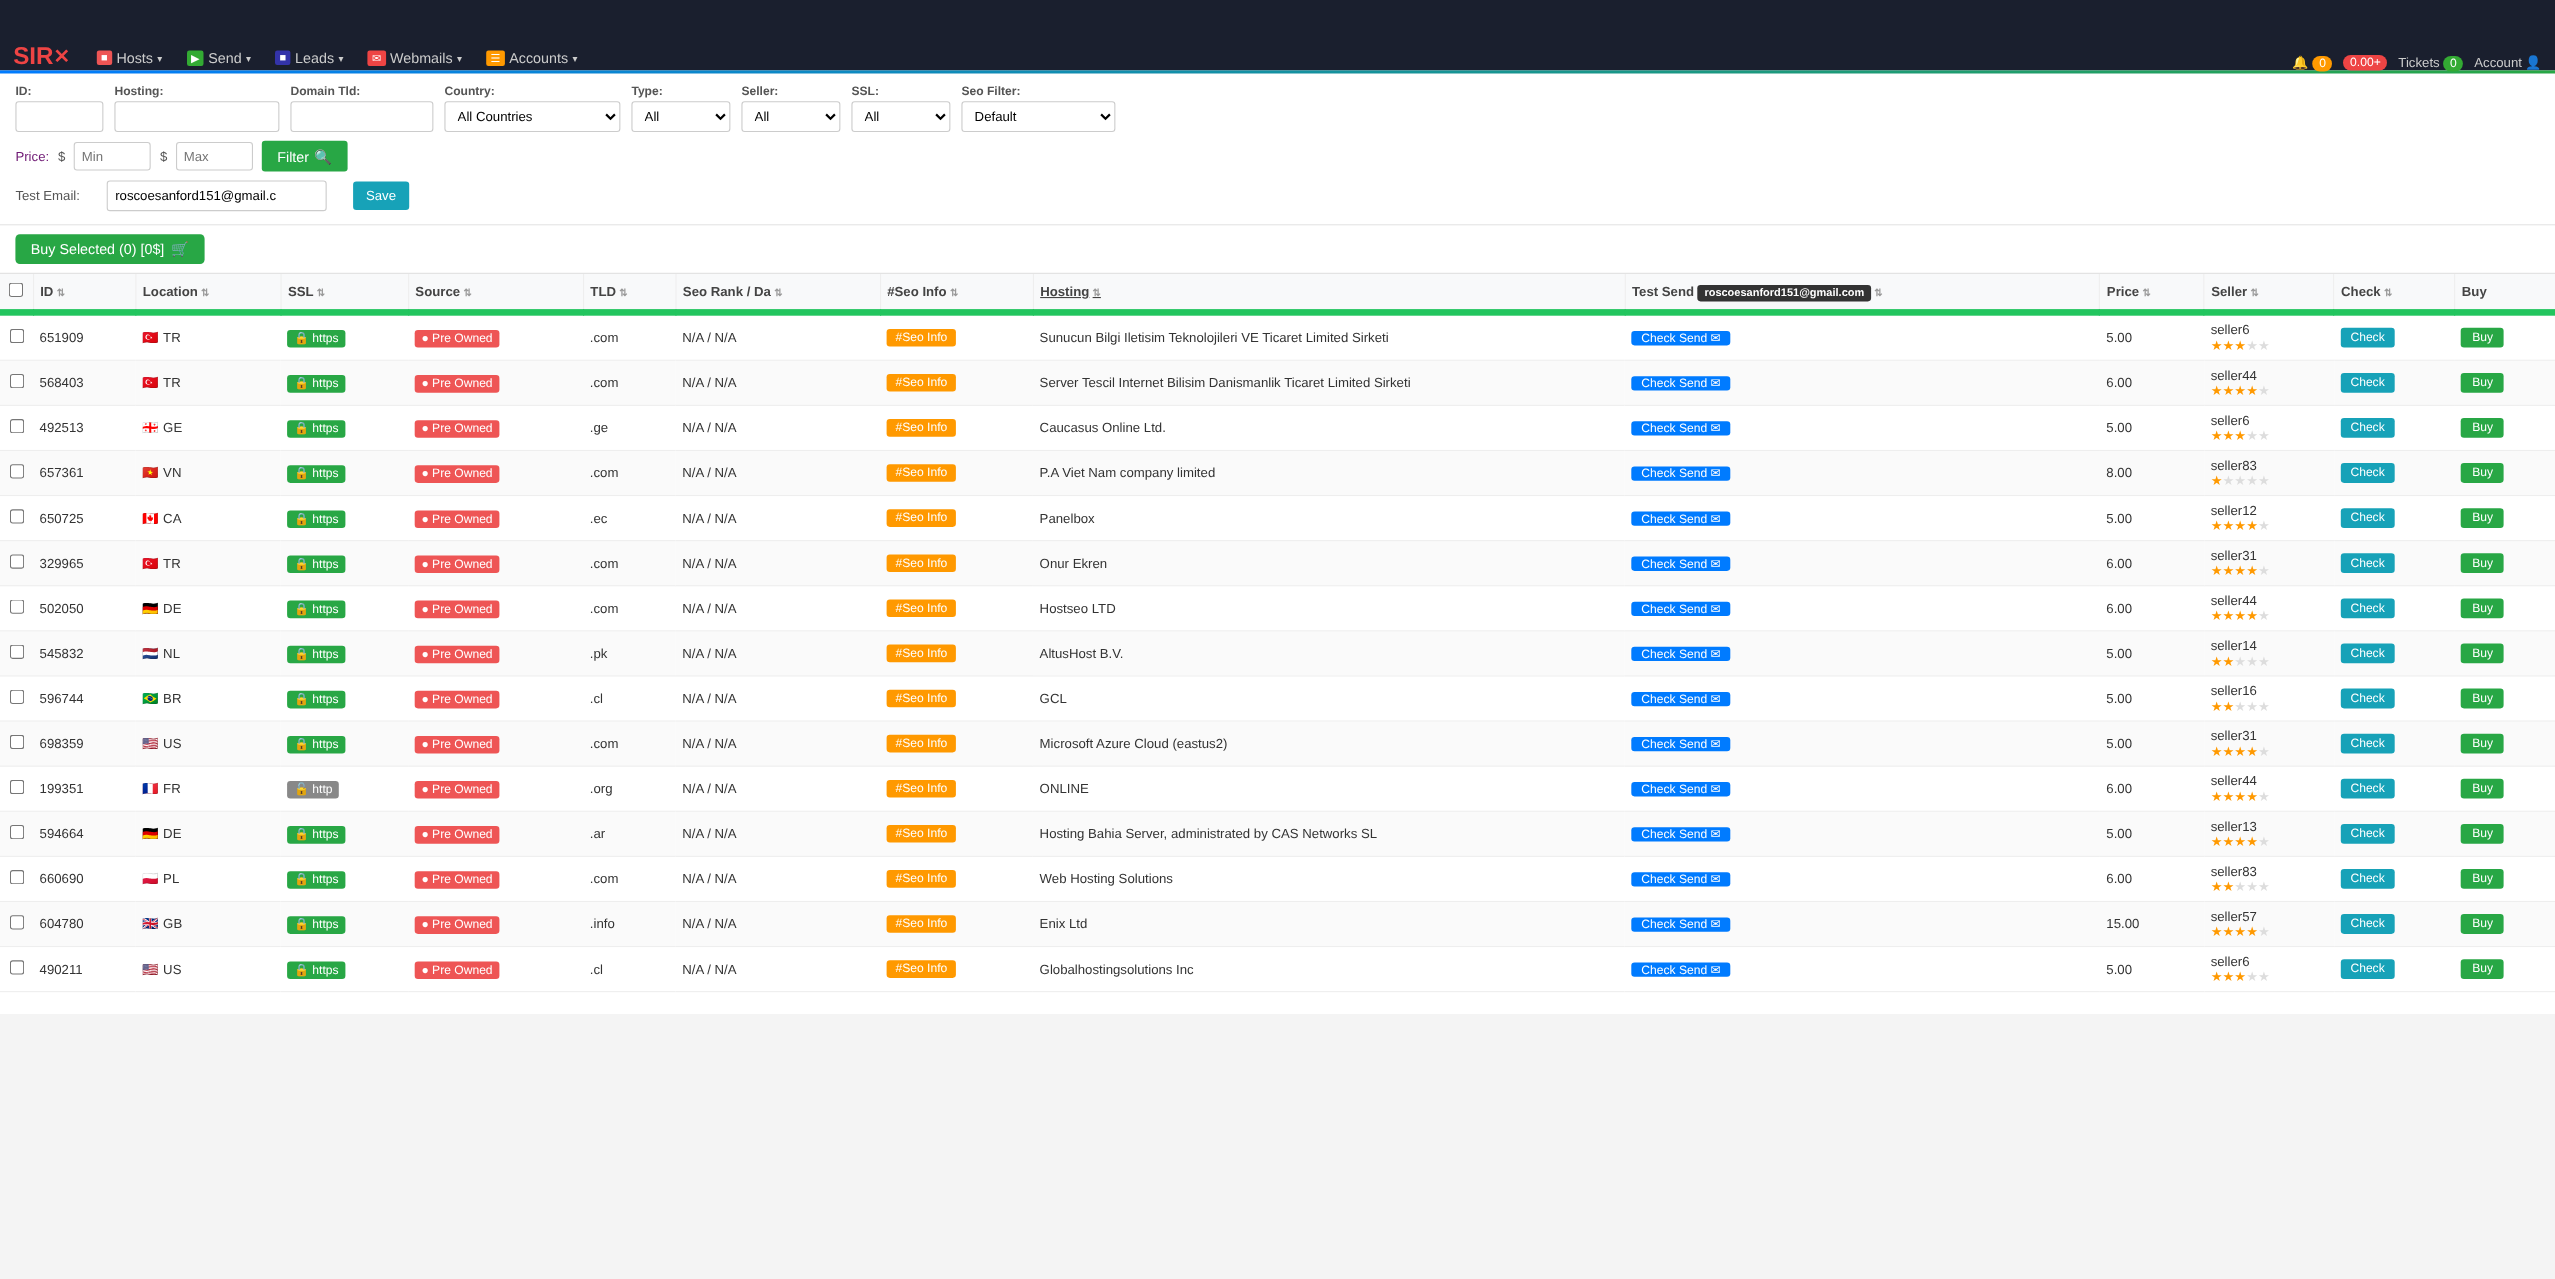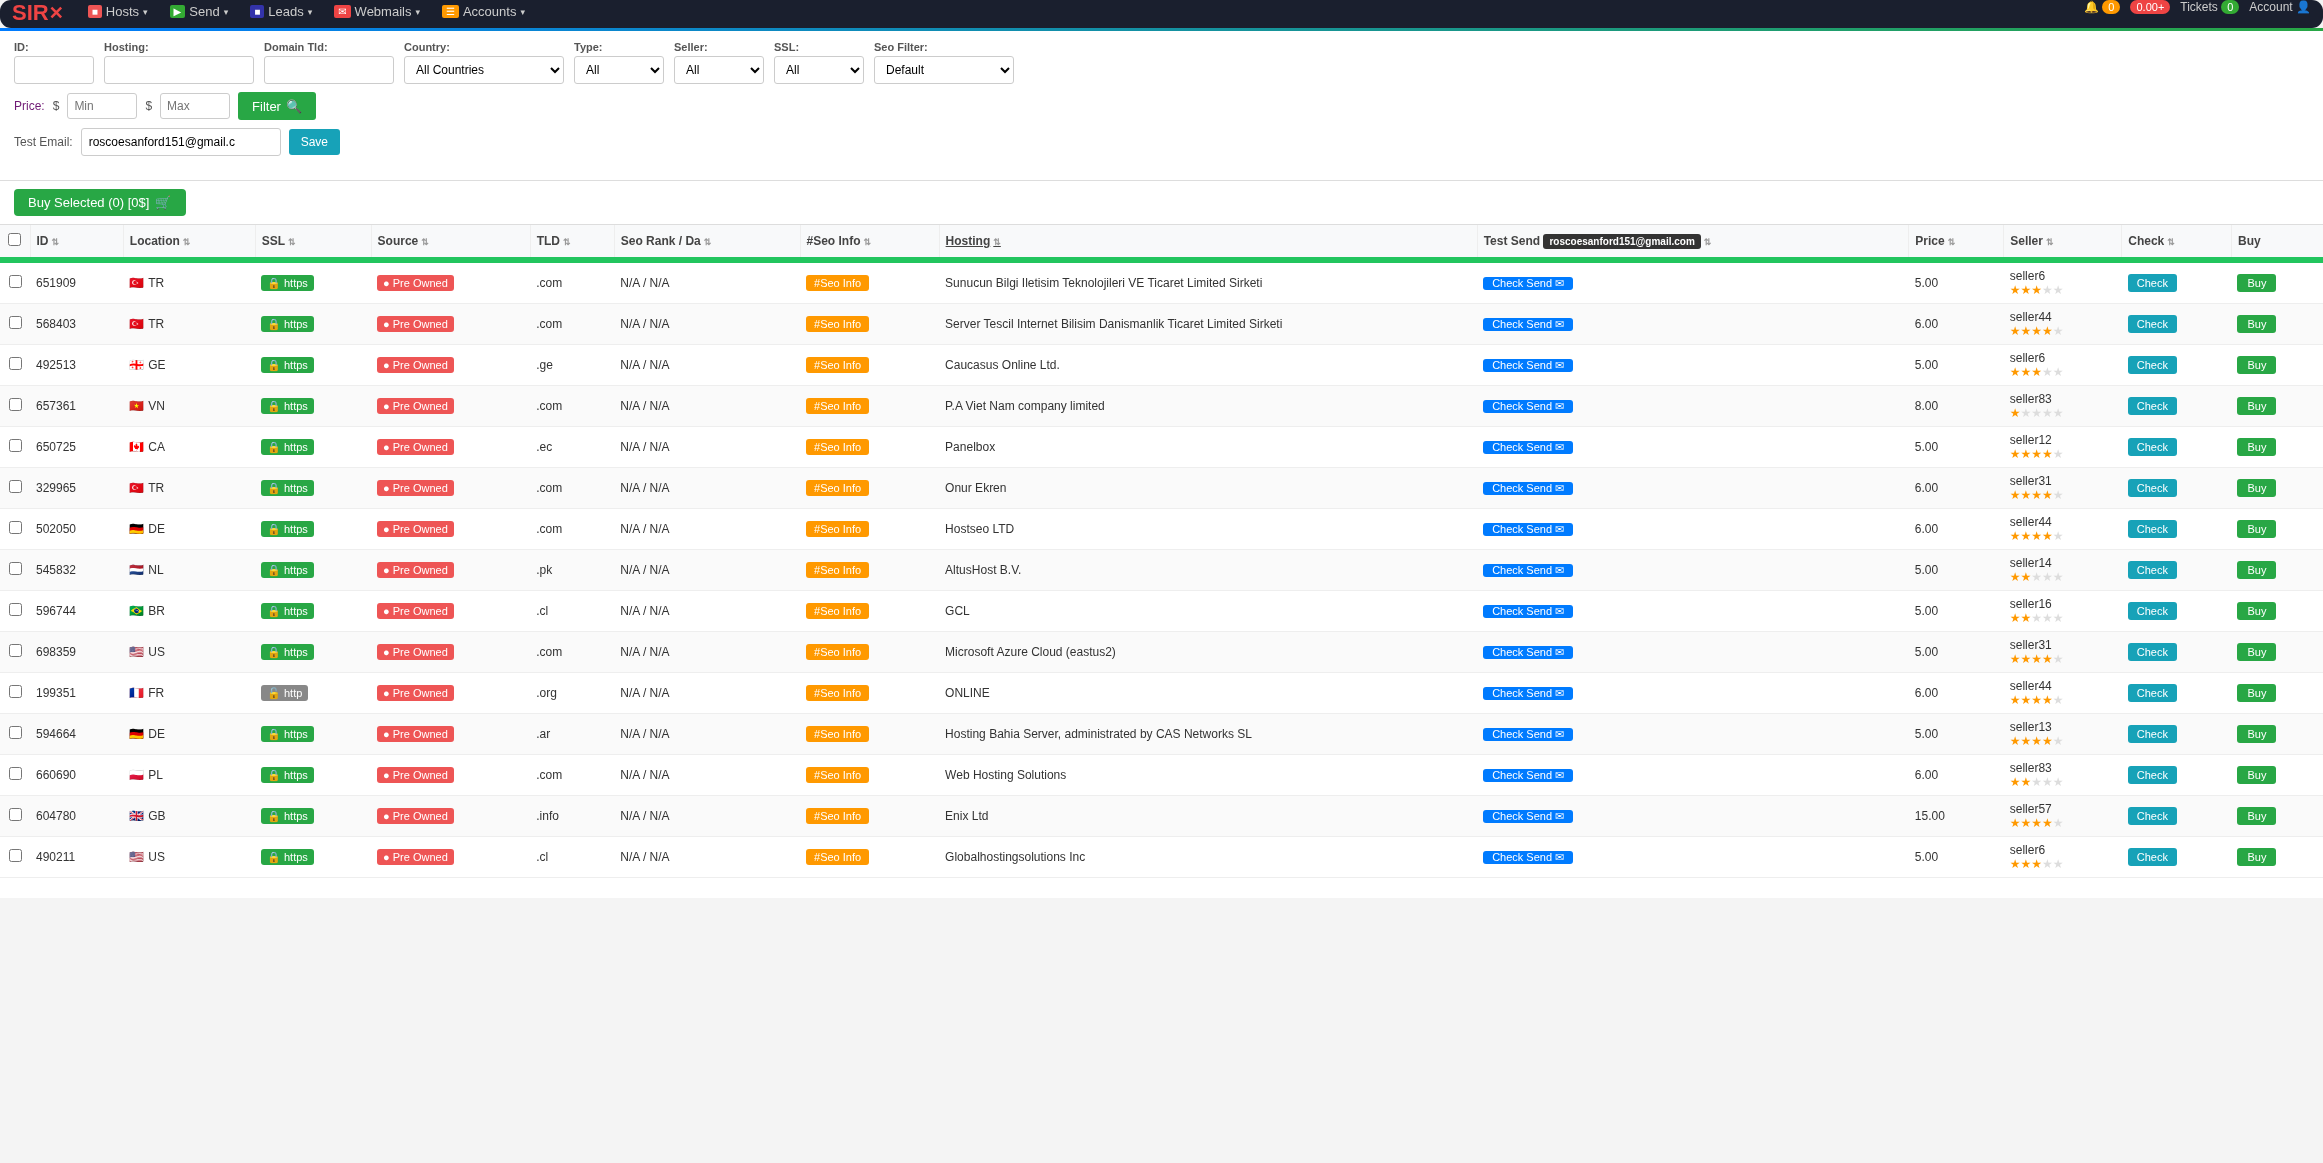--- a/index.html
+++ b/index.html
@@ -2,25 +2,24 @@
 <html><head>
   <meta charset="utf-8">
   <style>
     * { box-sizing: border-box; margin: 0; padding: 0; }
     body { font-family: Arial, sans-serif; font-size: 13px; background: #f4f4f4; color: #333; }
 
     
     .navbar {
       background: #1a1f2e;
       display: flex;
-      align-items: flex-start;
+      align-items: flex-end;
       padding: 0 12px;
-      height: 28px;
+      height: 64px;
       gap: 6px;
-      border-radius: 11px;
     }
     .navbar-logo {
       color: white;
       font-weight: bold;
       font-size: 22px;
       margin-right: 10px;
       display: flex;
       align-items: center;
     }
     .navbar-logo span { color: #e44; }
@@ -119,22 +118,22 @@
       width: 70px;
       height: 26px;
     }
     .price-prefix {
       font-size: 12px;
       color: #555;
     }
     .test-email-row {
       display: flex;
       align-items: center;
-      gap: 8px;
-      margin-bottom: 18px;
+      gap: 24px;
+      margin-bottom: 6px;
     }
     .test-email-label { font-size: 12px; color: #555; }
     .save-btn {
       background: #17a2b8;
       color: white;
       border: none;
       border-radius: 3px;
       padding: 3px 12px;
       cursor: pointer;
       font-size: 12px;

